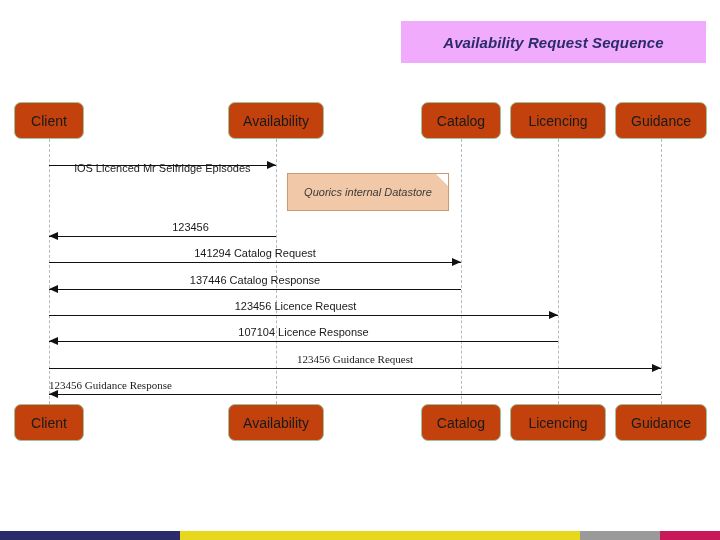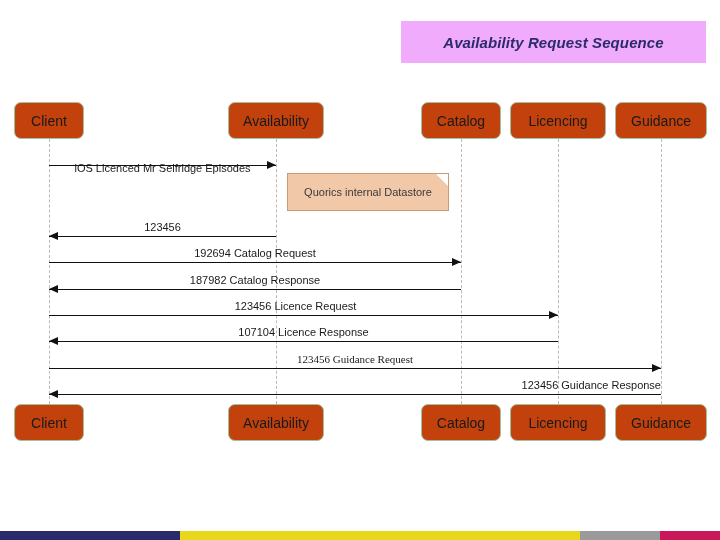--- a/index.html
+++ b/index.html
@@ -156,48 +156,48 @@
       <div class="actor-box" style="left: 510px; top: 404px; width: 96px; height: 37px;">
         <span>Licencing</span>
       </div>
       <div class="lifeline" style="left: 661px; top: 139px; height: 265px;"></div>
       <div class="actor-box" style="left: 615px; top: 102px; width: 92px; height: 37px;">
         <span>Guidance</span>
       </div>
       <div class="actor-box" style="left: 615px; top: 404px; width: 92px; height: 37px;">
         <span>Guidance</span>
       </div>
-      <div class="note" style="left: 287px; top: 173px; width: 162px; height: 38px;">
+      <div class="note" style="left: 287px; top: 173px; width: 162px; height: 38px; font-style: italic;">
         <div class="note-corner"></div>
         <div class="note-text">Quorics internal Datastore</div>
       </div>
       <div class="msg-line" style="left: 49px; top: 165px; width: 227px;"></div>
       <div class="arrowhead arrow-right" style="top: 161px; left: 267px;"></div>
       <div class="msg-label" style="top: 150px; left: 49px; width: 227px; text-align: center; margin-top: 12px;">iOS Licenced Mr Selfridge Episodes</div>
       <div class="msg-line" style="left: 49px; top: 236px; width: 227px;"></div>
       <div class="arrowhead arrow-left" style="top: 232px; left: 49px;"></div>
-      <div class="msg-label" style="top: 221px; left: 49px; width: 227px; text-align: center;">123456</div>
+      <div class="msg-label" style="top: 221px; left: 49px; width: 227px; text-align: center; padding-left: 28px;">123456</div>
       <div class="msg-line" style="left: 49px; top: 262px; width: 412px;"></div>
       <div class="arrowhead arrow-right" style="top: 258px; left: 452px;"></div>
-      <div class="msg-label" style="top: 247px; left: 49px; width: 412px; text-align: center;">192694 Catalog Request</div>
+      <div class="msg-label" style="top: 247px; left: 49px; width: 412px; text-align: center;">141294 Catalog Request</div>
       <div class="msg-line" style="left: 49px; top: 289px; width: 412px;"></div>
       <div class="arrowhead arrow-left" style="top: 285px; left: 49px;"></div>
-      <div class="msg-label" style="top: 274px; left: 49px; width: 412px; text-align: center;">187982 Catalog Response</div>
+      <div class="msg-label" style="top: 274px; left: 49px; width: 412px; text-align: center;">137446 Catalog Response</div>
       <div class="msg-line" style="left: 49px; top: 315px; width: 509px;"></div>
       <div class="arrowhead arrow-right" style="top: 311px; left: 549px;"></div>
       <div class="msg-label" style="top: 300px; left: 41px; width: 509px; text-align: center;">123456 Licence Request</div>
       <div class="msg-line" style="left: 49px; top: 341px; width: 509px;"></div>
       <div class="arrowhead arrow-left" style="top: 337px; left: 49px;"></div>
       <div class="msg-label" style="top: 326px; left: 49px; width: 509px; text-align: center;">107104 Licence Response</div>
       <div class="msg-line" style="left: 49px; top: 368px; width: 612px;"></div>
       <div class="arrowhead arrow-right" style="top: 364px; left: 652px;"></div>
       <div class="msg-label" style="top: 353px; left: 49px; width: 612px; text-align: center; font-family: Liberation Serif, serif;">123456 Guidance Request</div>
       <div class="msg-line" style="left: 49px; top: 394px; width: 612px;"></div>
       <div class="arrowhead arrow-left" style="top: 390px; left: 49px;"></div>
-      <div class="msg-label" style="top: 379px; left: 49px; width: 612px; text-align: right;">123456 Guidance Response</div>
+      <div class="msg-label" style="top: 379px; left: 49px; width: 612px; text-align: left; font-family: Liberation Serif, serif;">123456 Guidance Response</div>
     </div>
 
   <div id="footer">
       <div class="footer-bar" style="left: 0px; width: 180px; background: rgb(43, 43, 107);"></div>
       <div class="footer-bar" style="left: 180px; width: 400px; background: rgb(232, 216, 28);"></div>
       <div class="footer-bar" style="left: 580px; width: 80px; background: rgb(154, 154, 154);"></div>
       <div class="footer-bar" style="left: 660px; width: 60px; background: rgb(200, 24, 90);"></div>
     </div>
 
 </div>

